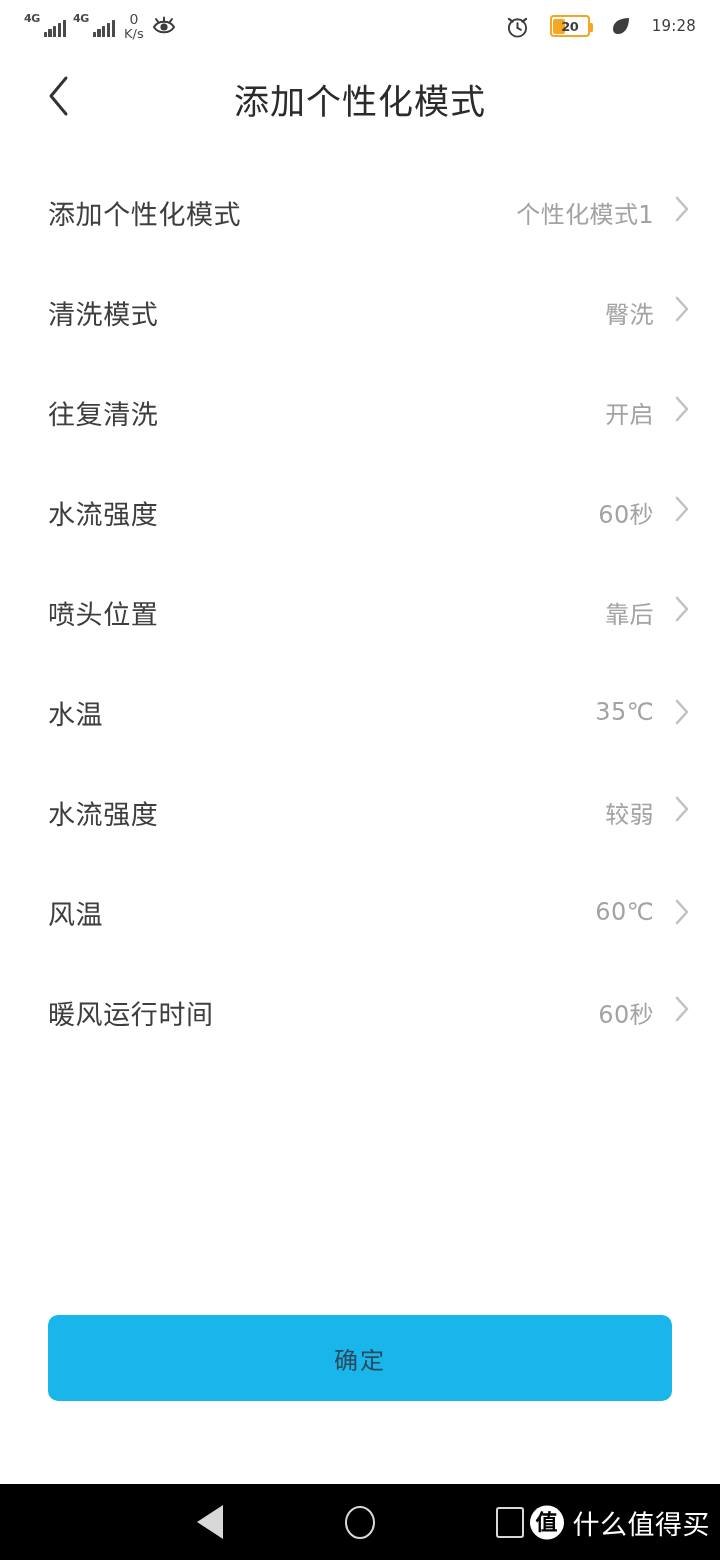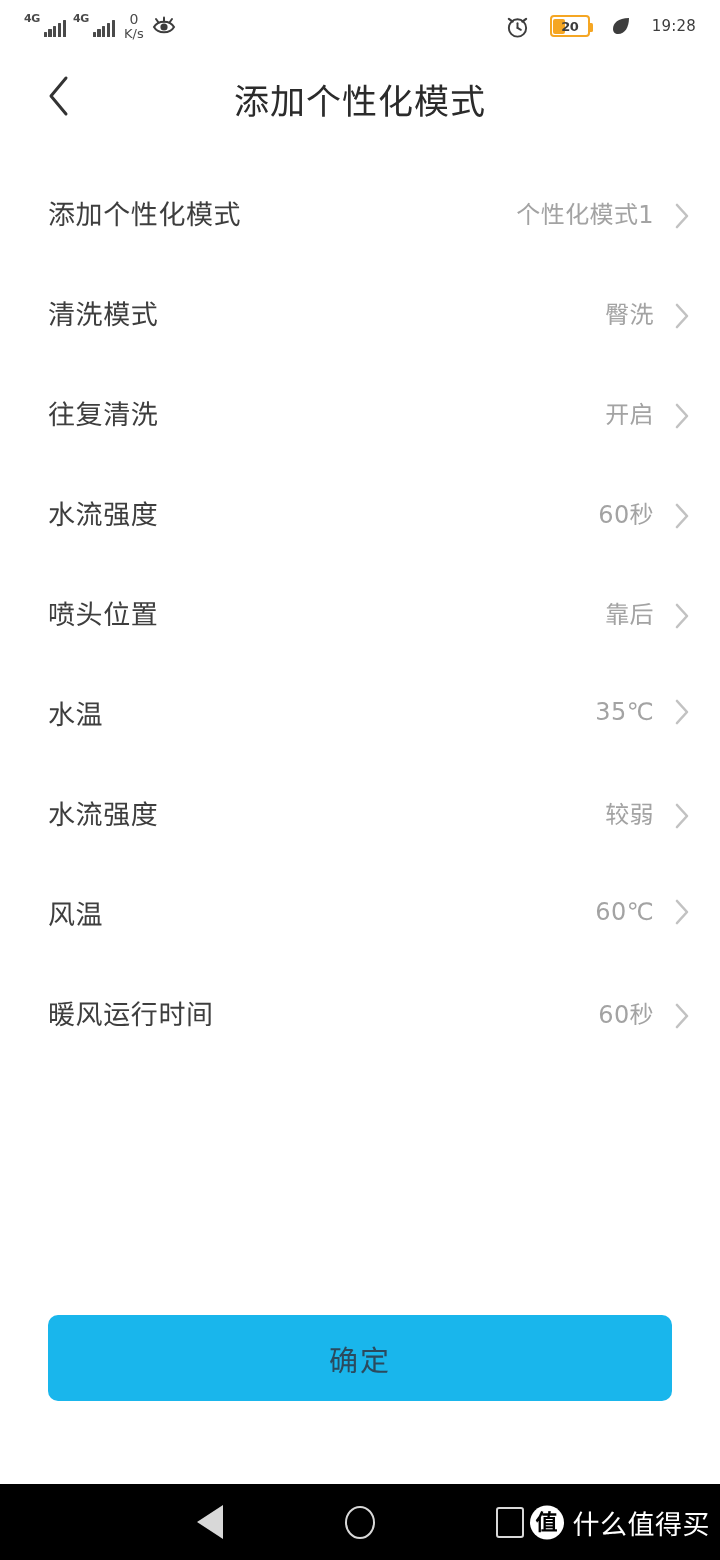--- a/index.html
+++ b/index.html
@@ -102,39 +102,39 @@
     display:flex; align-items:center;
     padding:0 30px 0 48px;
     background:#ffffff;
     cursor:pointer;
   }
   .row-label {
     font-size:27px; color:#3e3e3e; letter-spacing:0.6px;
   }
   .row-right {
     margin-left:auto;
-    display:flex; align-items:flex-end; gap:20px;
+    display:flex; align-items:flex-start; gap:20px;
   }
   .row-value {
     font-size:24px; color:#a3a3a3; letter-spacing:0.4px;
   }
   .chev { width:16px; height:28px; display:block; flex:0 0 16px; }
 
   
   .btn-wrap {
     position:absolute; left:0; right:0;
     top:1315px;
     padding:0 48px;
   }
   .confirm-btn {
     width:100%; height:86px;
     background:#19b6ec;
     border:none; border-radius:10px;
     font-family:inherit;
-    font-size:29px; letter-spacing:2px;
+    font-size:24px; letter-spacing:2px;
     color:#2b4a5e;
     cursor:pointer;
     display:flex; align-items:center; justify-content:center;
   }
 
   
   .navbar {
     position:absolute; left:0; bottom:0;
     width:720px; height:76px;
     background:#000000;

